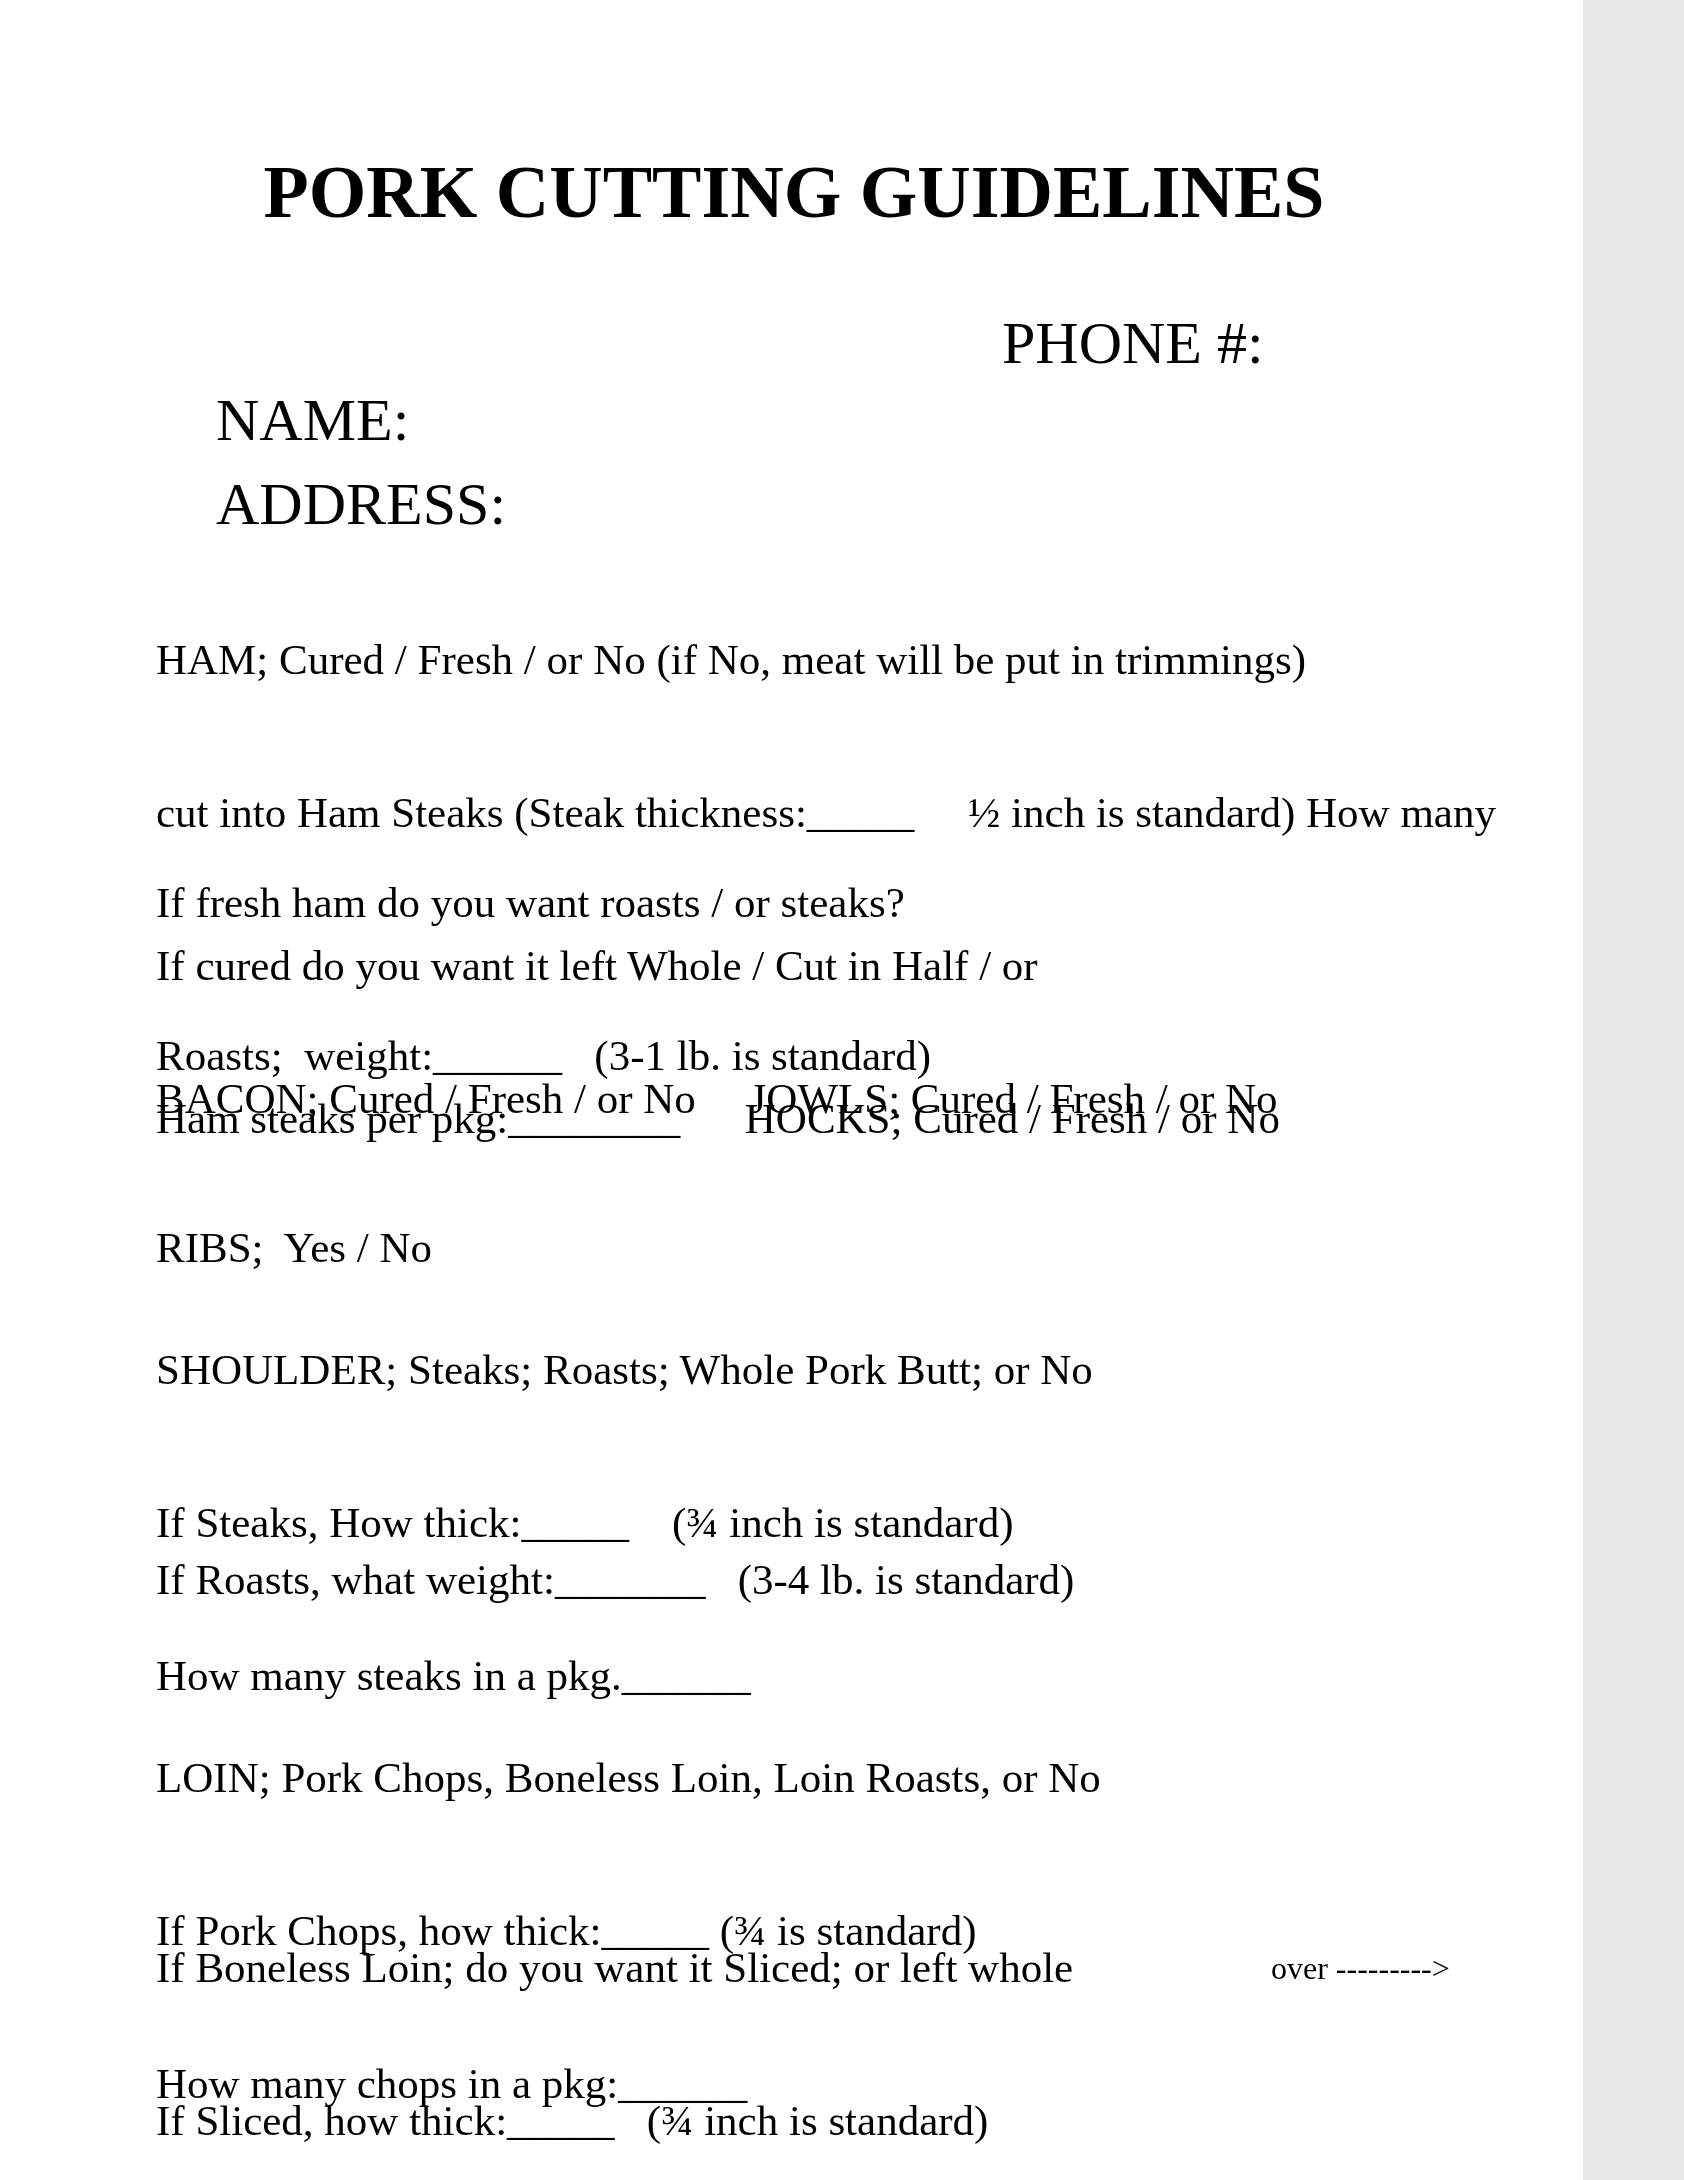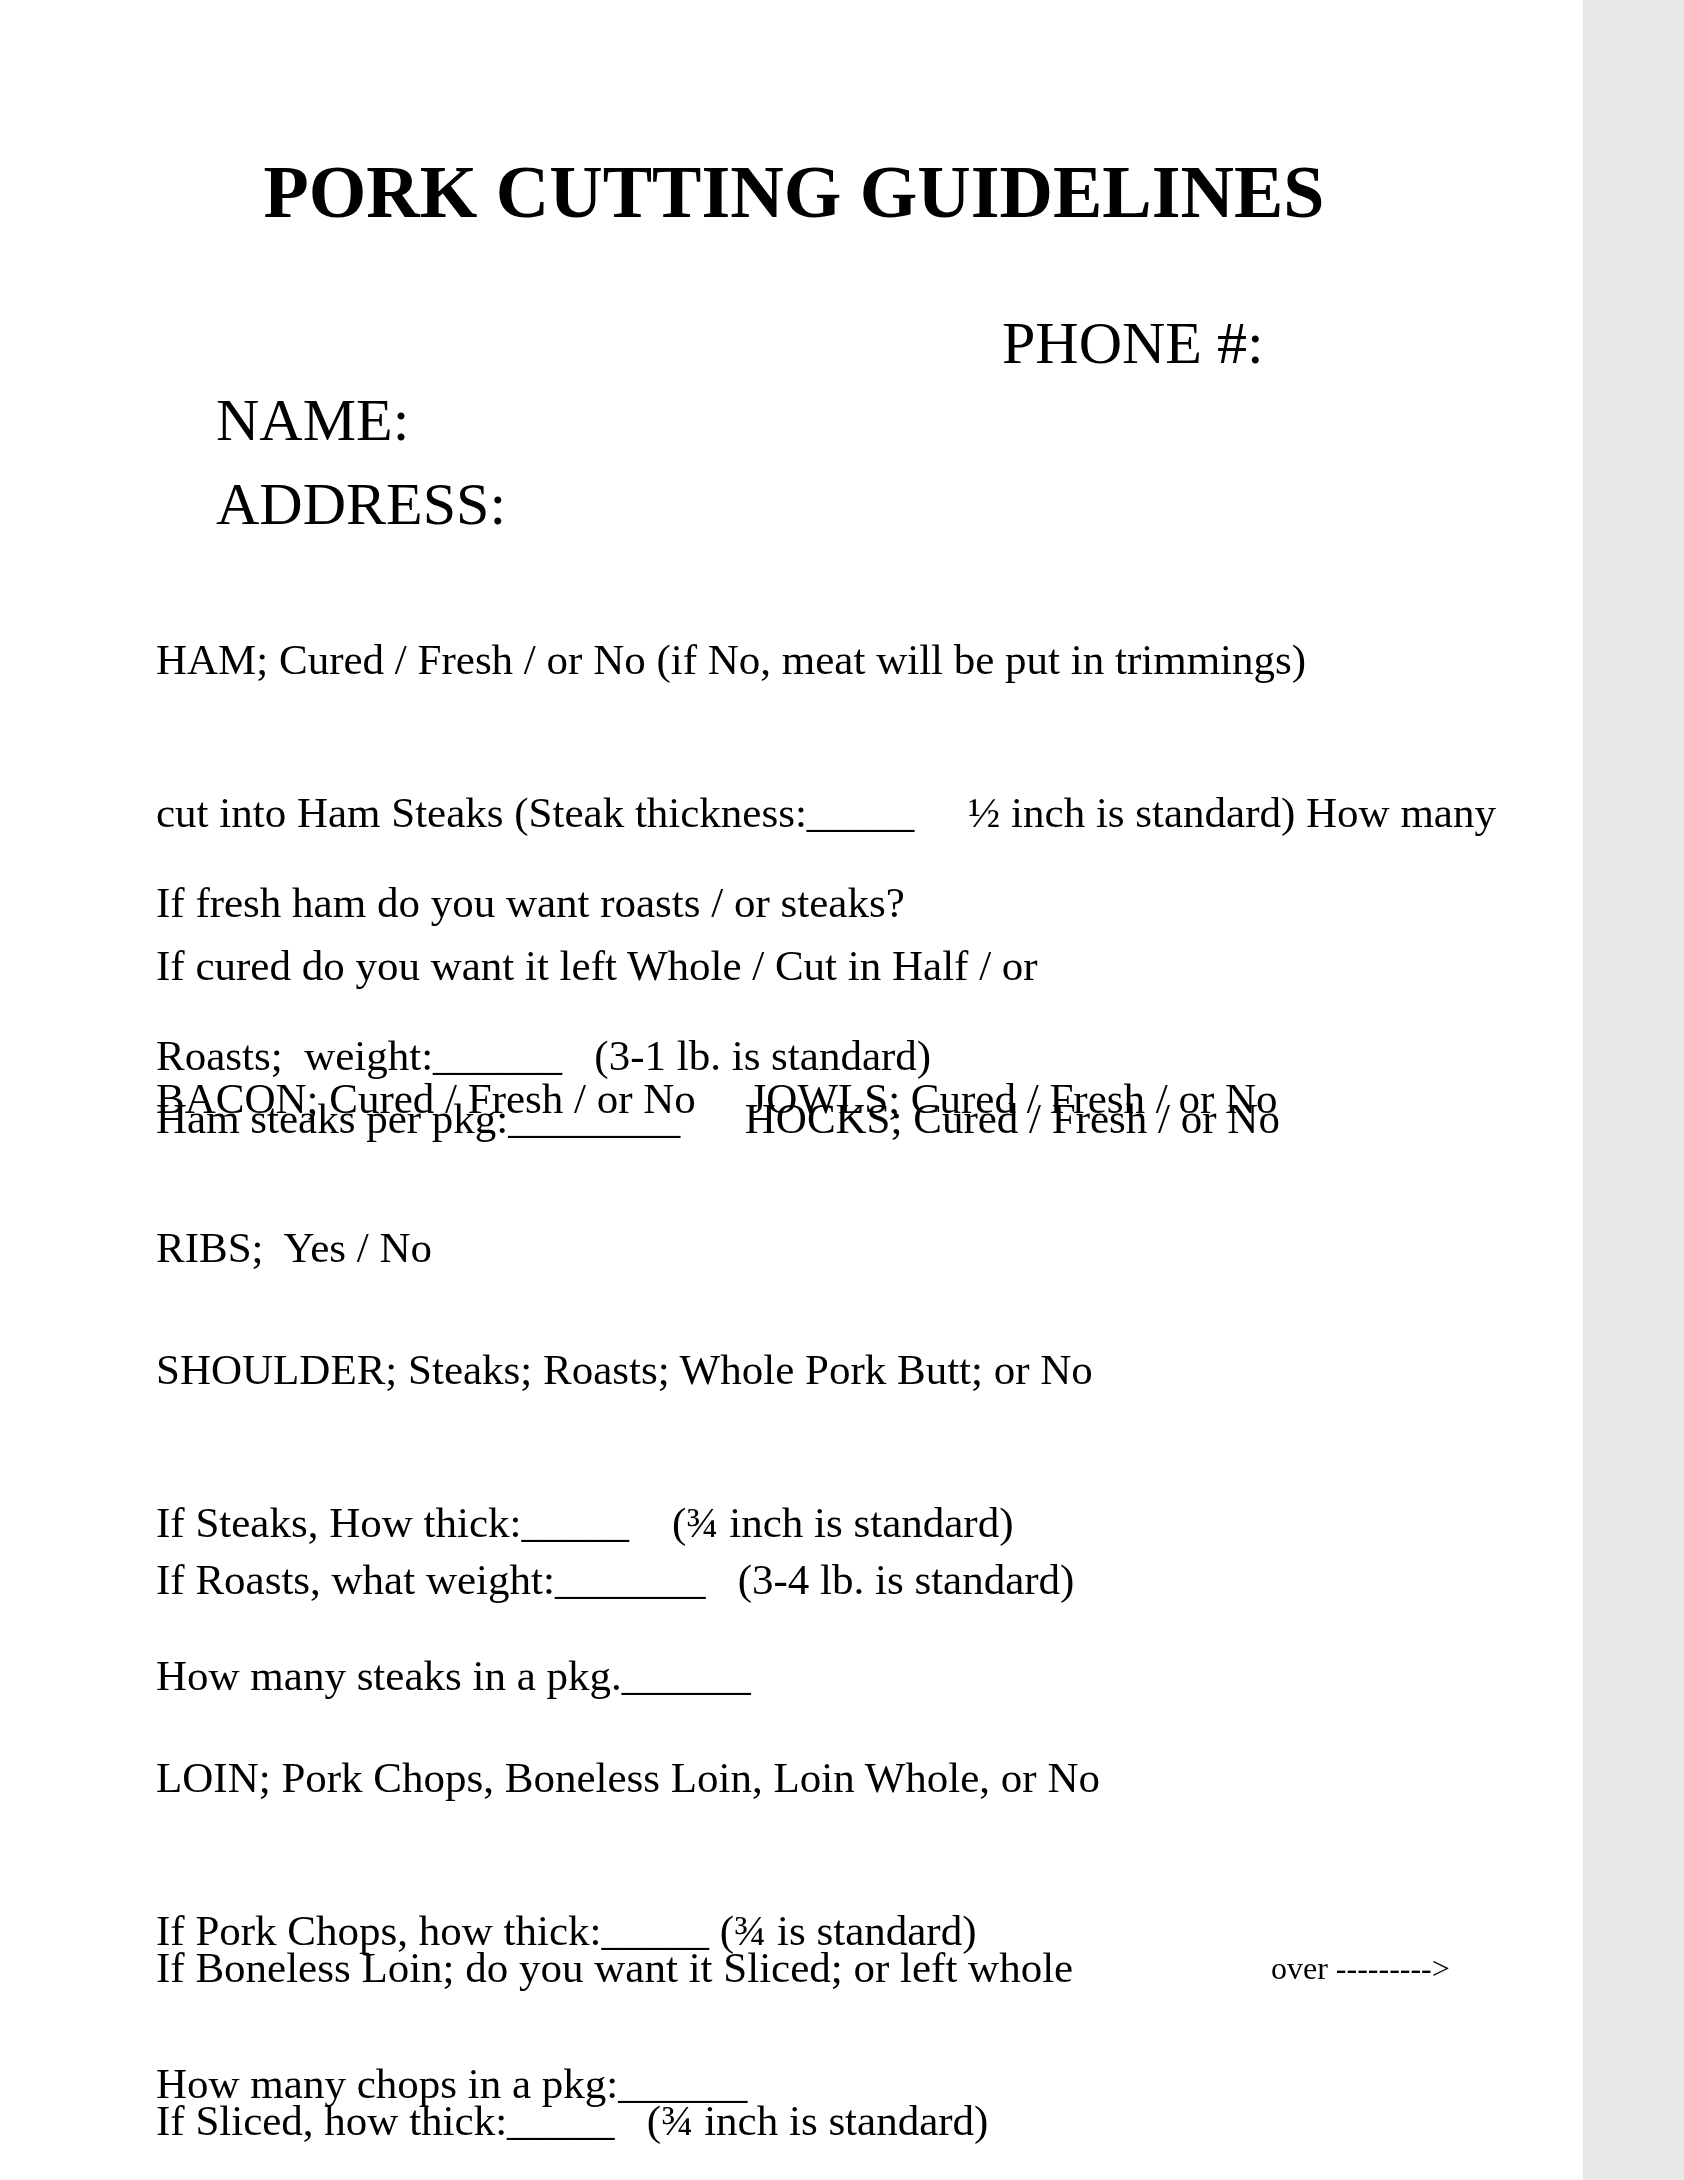--- a/index.html
+++ b/index.html
@@ -109,21 +109,21 @@
     <div class="line">SHOULDER; Steaks; Roasts; Whole Pork Butt; or No</div>
     <div class="line">If Steaks, How thick:_____    (¾ inch is standard)</div>
     <div class="line">How many steaks in a pkg.______</div>
   </div>
 
   <div class="para para-roasts">
     <div class="line">If Roasts, what weight:_______   (3-4 lb. is standard)</div>
   </div>
 
   <div class="para para-loin">
-    <div class="line">LOIN; Pork Chops, Boneless Loin, Loin Whole, or No</div>
+    <div class="line">LOIN; Pork Chops, Boneless Loin, Loin Roasts, or No</div>
     <div class="line">If Pork Chops, how thick:_____ (¾ is standard)</div>
     <div class="line">How many chops in a pkg:______</div>
   </div>
 
   <div class="para para-boneless">
     <div class="line">If Boneless Loin; do you want it Sliced; or left whole</div>
     <div class="line">If Sliced, how thick:_____   (¾ inch is standard)</div>
     
   </div>
 

